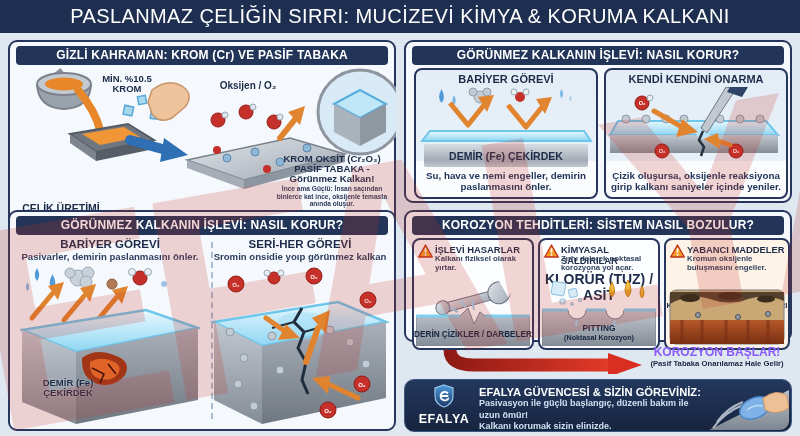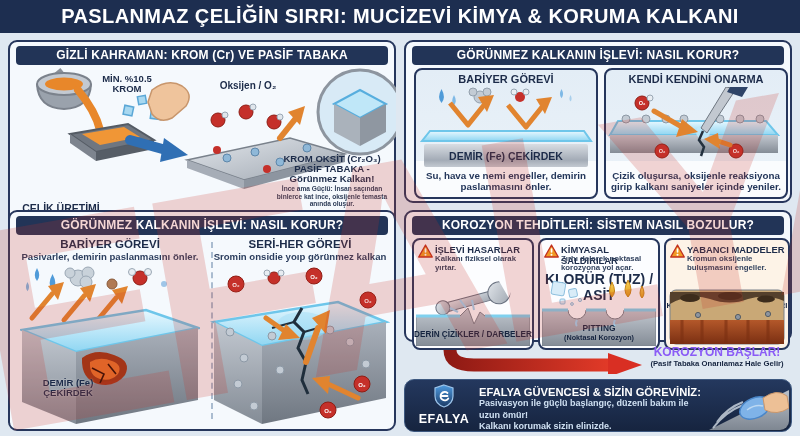--- a/index.html
+++ b/index.html
@@ -1,20 +1,20 @@
 <!DOCTYPE html>
 <html><head>
 <meta charset="utf-8">
 <style>
   html,body{margin:0;padding:0;}
   body{width:800px;height:436px;position:relative;overflow:hidden;
        background:#dfe8f1;font-family:"Liberation Sans","DejaVu Sans",sans-serif;}
   .title-bar{position:absolute;left:0;top:0;width:800px;height:33px;background:#1d2e50;
              display:flex;align-items:center;justify-content:center;z-index:5;}
-  .title-bar span{color:#fff;font-size:20px;font-weight:700;letter-spacing:.4px;}
+  .title-bar span{color:#fff;font-size:20px;font-weight:400;letter-spacing:.4px;}
   .panel{position:absolute;background:#f5f9fd;border:2px solid #26365c;border-radius:9px;
          box-sizing:border-box;z-index:2;}
   #panel-hero{left:8px;top:40px;width:388px;height:210px;}
   #panel-shield{left:404px;top:40px;width:388px;height:163px;}
   #panel-shield2{left:8px;top:210px;width:388px;height:221px;}
   #panel-threats{left:404px;top:210px;width:388px;height:132px;}
   .panel-header{margin:4px 6px 0;background:#223457;color:#fff;border-radius:4px;height:19px;
                 line-height:19px;text-align:center;font-size:12px;font-weight:800;letter-spacing:.2px;}
   .art{position:absolute;}
   .lbl{position:absolute;color:#1c2b49;font-weight:800;text-align:center;line-height:1.1;}

